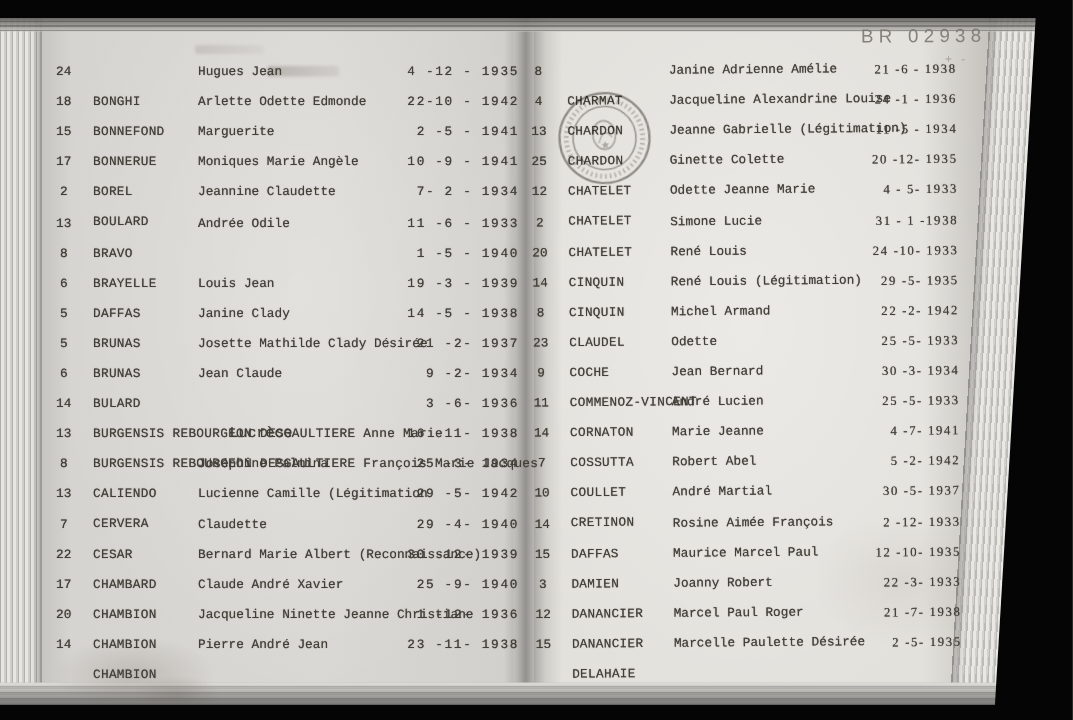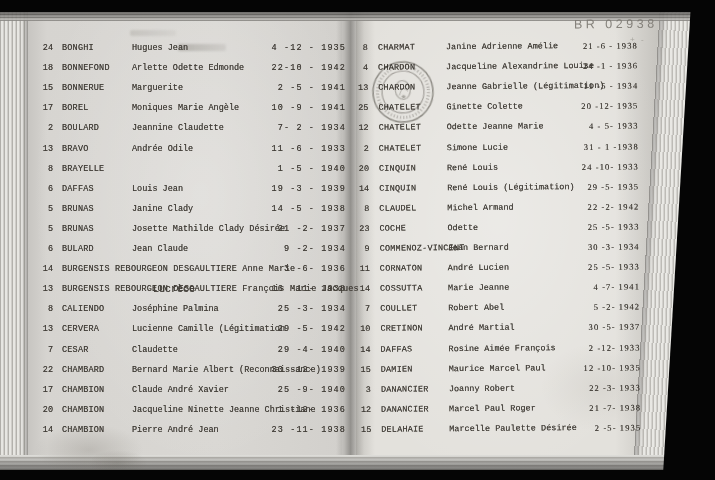--- a/index.html
+++ b/index.html
@@ -66,23 +66,23 @@
   .content{position:absolute;top:0;height:100%;}
   .content-left{left:34px;width:316px;}
   .content-right{left:356px;width:312px;transform:rotate(-0.5deg);transform-origin:0 60%;}
   .row{
     position:absolute;left:0;height:12px;width:100%;white-space:nowrap;
     font-family:"Liberation Mono","DejaVu Sans Mono",monospace;
     font-size:8.5px;line-height:11px;color:#423e38;
     text-shadow:0 0 0.6px rgba(66,62,56,.8);
   }
   .row span{position:absolute;top:0;}
-  .num{left:-2px;width:21px;text-align:right;}
+  .num{left:-2px;width:21px;text-align:center;}
   .content-right .num{left:-4px;width:18px;}
-  .surname{left:28px;letter-spacing:.2px;}
+  .surname{left:28px;letter-spacing:.2px;margin-top:20px;}
   .content-right .surname{left:24px;}
   .given{left:98px;}
   .content-right .given{left:92px;}
   .date{text-align:right;letter-spacing:1.1px;}
   .content-left .date{left:230px;width:82px;}
   .content-right .date{left:196px;width:88px;font-family:Liberation Serif, serif;}
   .line2{left:119px;top:8px;font-size:10px;}
 
   
   .ghost{position:absolute;filter:blur(1.1px);background:linear-gradient(90deg,rgba(95,90,82,.30),rgba(95,90,82,.10));border-radius:2px;}

